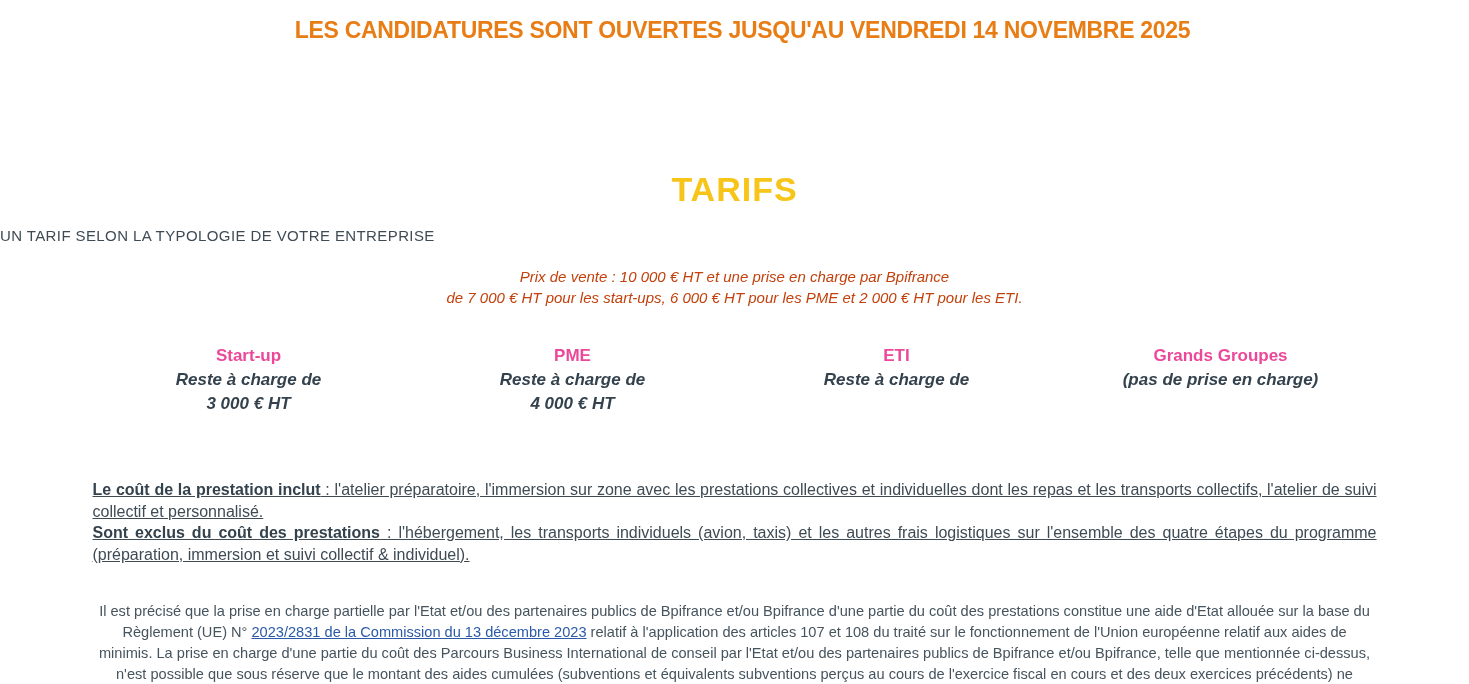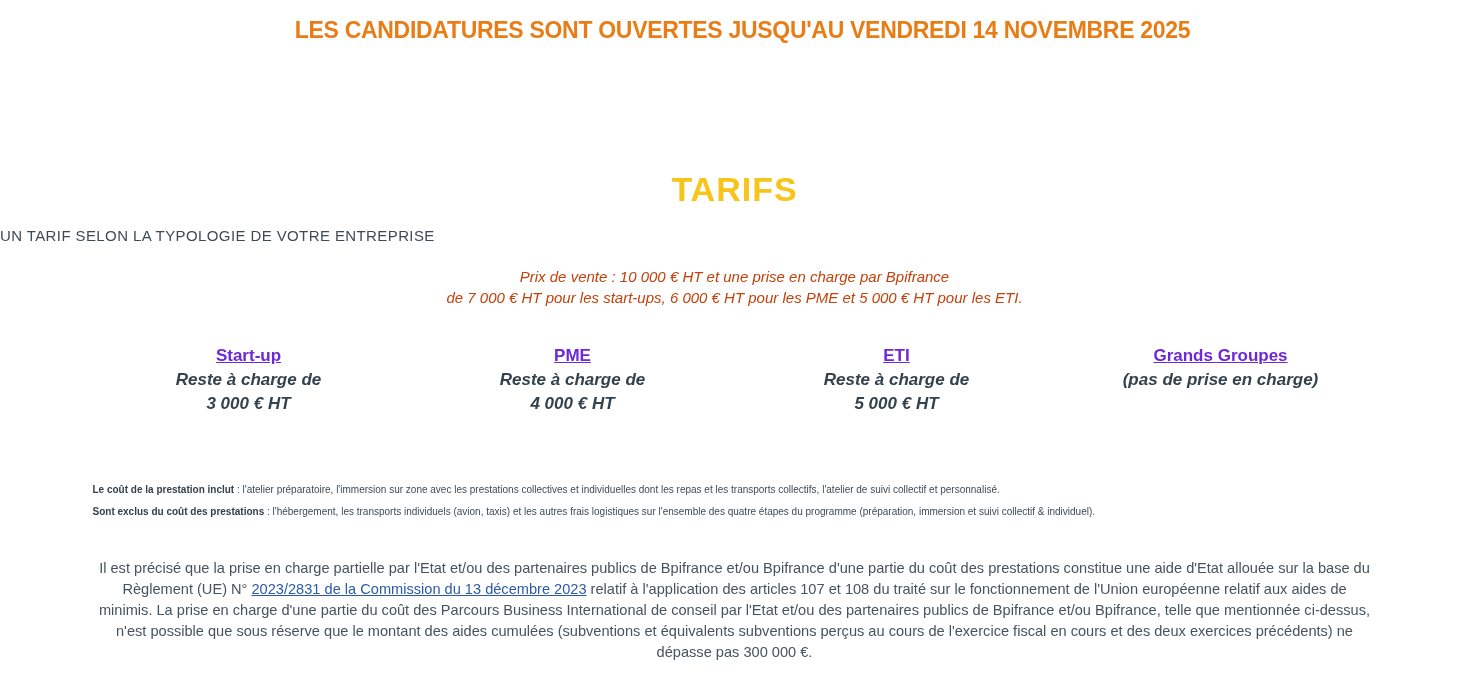--- a/index.html
+++ b/index.html
@@ -49,29 +49,30 @@
     width: 1296px;
     display: flex;
   }
   .tier {
     flex: 1;
     text-align: center;
     font-size: 17px;
     font-weight: 700;
     line-height: 24px;
   }
-  .tier-name { color: #6d28d9; text-decoration: underline; }
+  .tier-name { color: #ec4899; }
   .tier-line { color: #34424D; font-style: italic; }
   .details {
     margin: 63px auto 0;
     width: 1284px;
-    font-size: 10px;
+    font-size: 16px;
     line-height: 21.5px;
     text-align: justify;
     color: #3E4B55;
+    text-decoration: underline;
   }
   .details b { color: #34424D; }
   .legal {
     margin: 36px auto 0;
     width: 1280px;
     font-size: 14.6px;
     line-height: 21px;
     text-align: center;
     color: #46545E;
   }
@@ -85,38 +86,37 @@
 <body>
 
 <div class="banner">LES CANDIDATURES SONT OUVERTES JUSQU'AU VENDREDI 14 NOVEMBRE 2025</div>
 
 <div class="tarifs-title">TARIFS</div>
 
 <div class="tarifs-subtitle">UN TARIF SELON LA TYPOLOGIE DE VOTRE ENTREPRISE</div>
 
 <div class="tarifs-intro">
   <div>Prix de vente : 10 000 € HT et une prise en charge par Bpifrance</div>
-  <div>de 7 000 € HT pour les start-ups, 6 000 € HT pour les PME et 5 000 € HT pour les ETI.</div>
+  <div>de 7 000 € HT pour les start-ups, 6 000 € HT pour les PME et 2 000 € HT pour les ETI.</div>
 </div>
 
 <div class="tiers-row">
   <div class="tier">
     <div class="tier-name">Start-up</div>
     <div class="tier-line">Reste à charge de</div>
     <div class="tier-line">3 000 € HT</div>
   </div>
   <div class="tier">
     <div class="tier-name">PME</div>
     <div class="tier-line">Reste à charge de</div>
     <div class="tier-line">4 000 € HT</div>
   </div>
   <div class="tier">
     <div class="tier-name">ETI</div>
     <div class="tier-line">Reste à charge de</div>
-    <div class="tier-line">5 000 € HT</div>
   </div>
   <div class="tier">
     <div class="tier-name">Grands Groupes</div>
     <div class="tier-line">(pas de prise en charge)</div>
   </div>
 </div>
 
 <div class="details">
   <b>Le coût de la prestation inclut</b><span> : l'atelier préparatoire, l'immersion sur zone avec les prestations collectives et individuelles dont les repas et les transports collectifs, l'atelier de suivi collectif et personnalisé.</span><br>
   <b>Sont exclus du coût des prestations</b><span> : l'hébergement, les transports individuels (avion, taxis) et les autres frais logistiques sur l'ensemble des quatre étapes du programme (préparation, immersion et suivi collectif &amp; individuel).</span>

